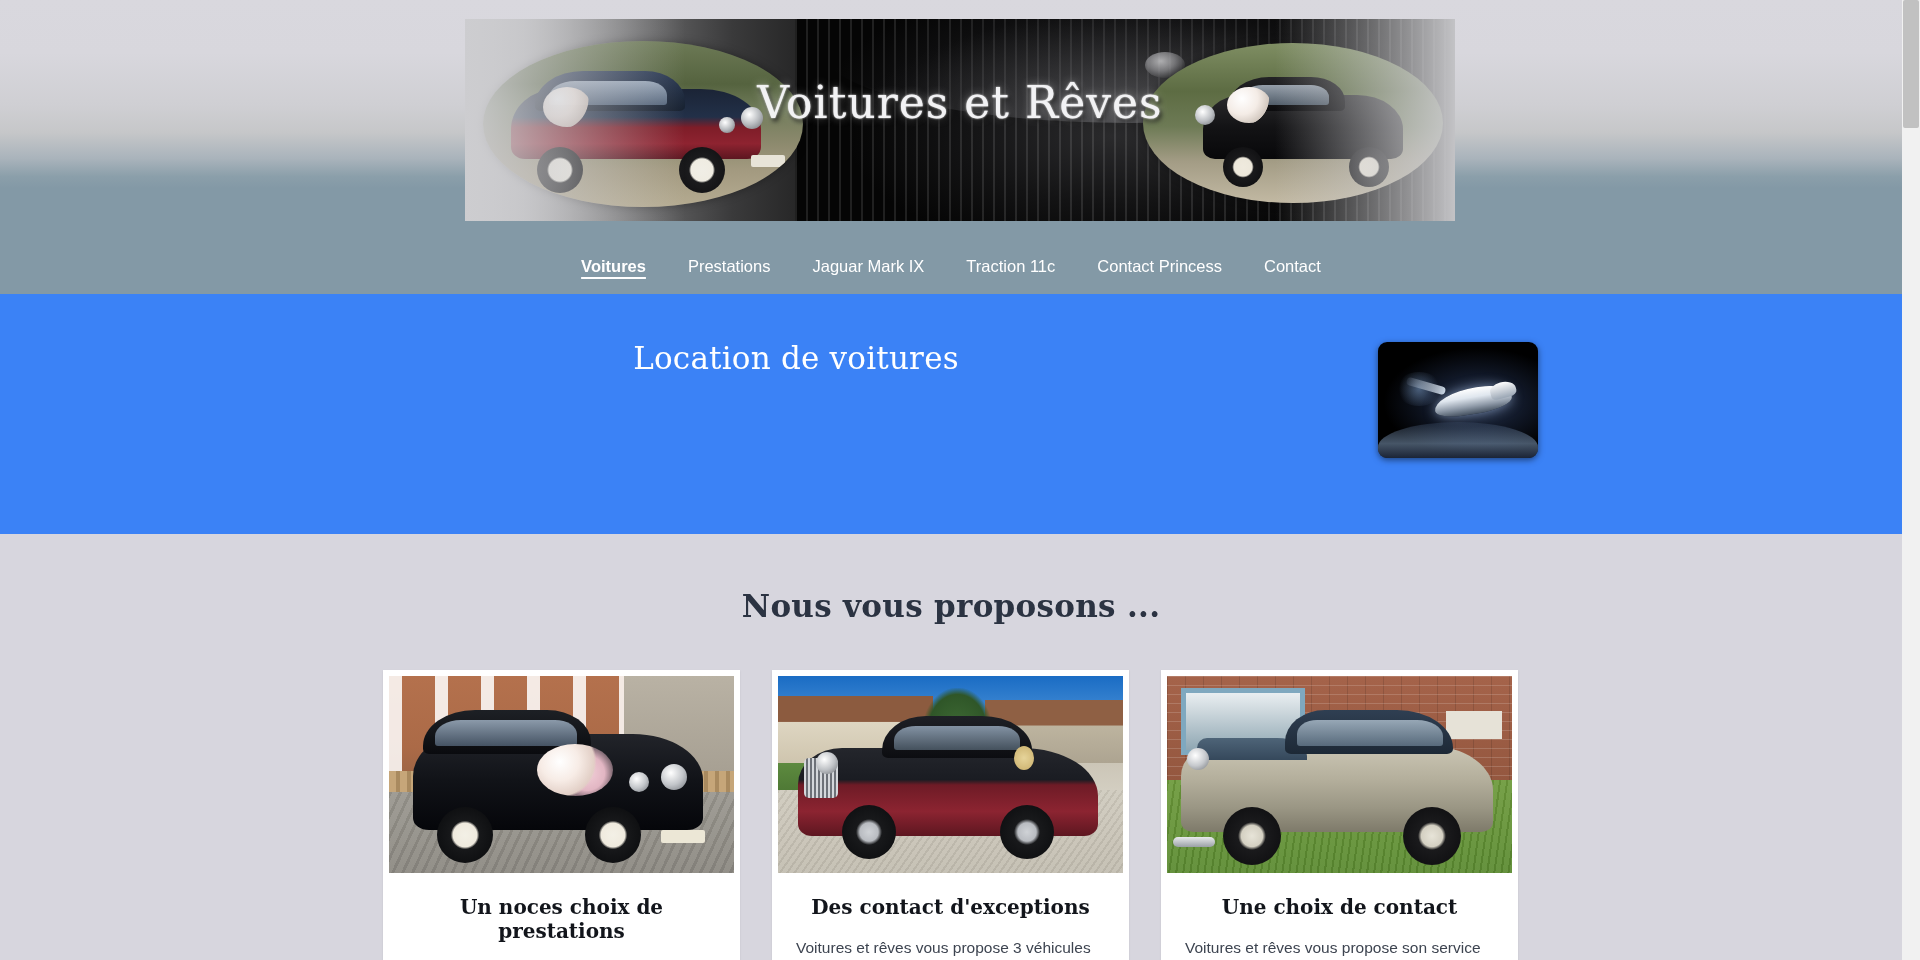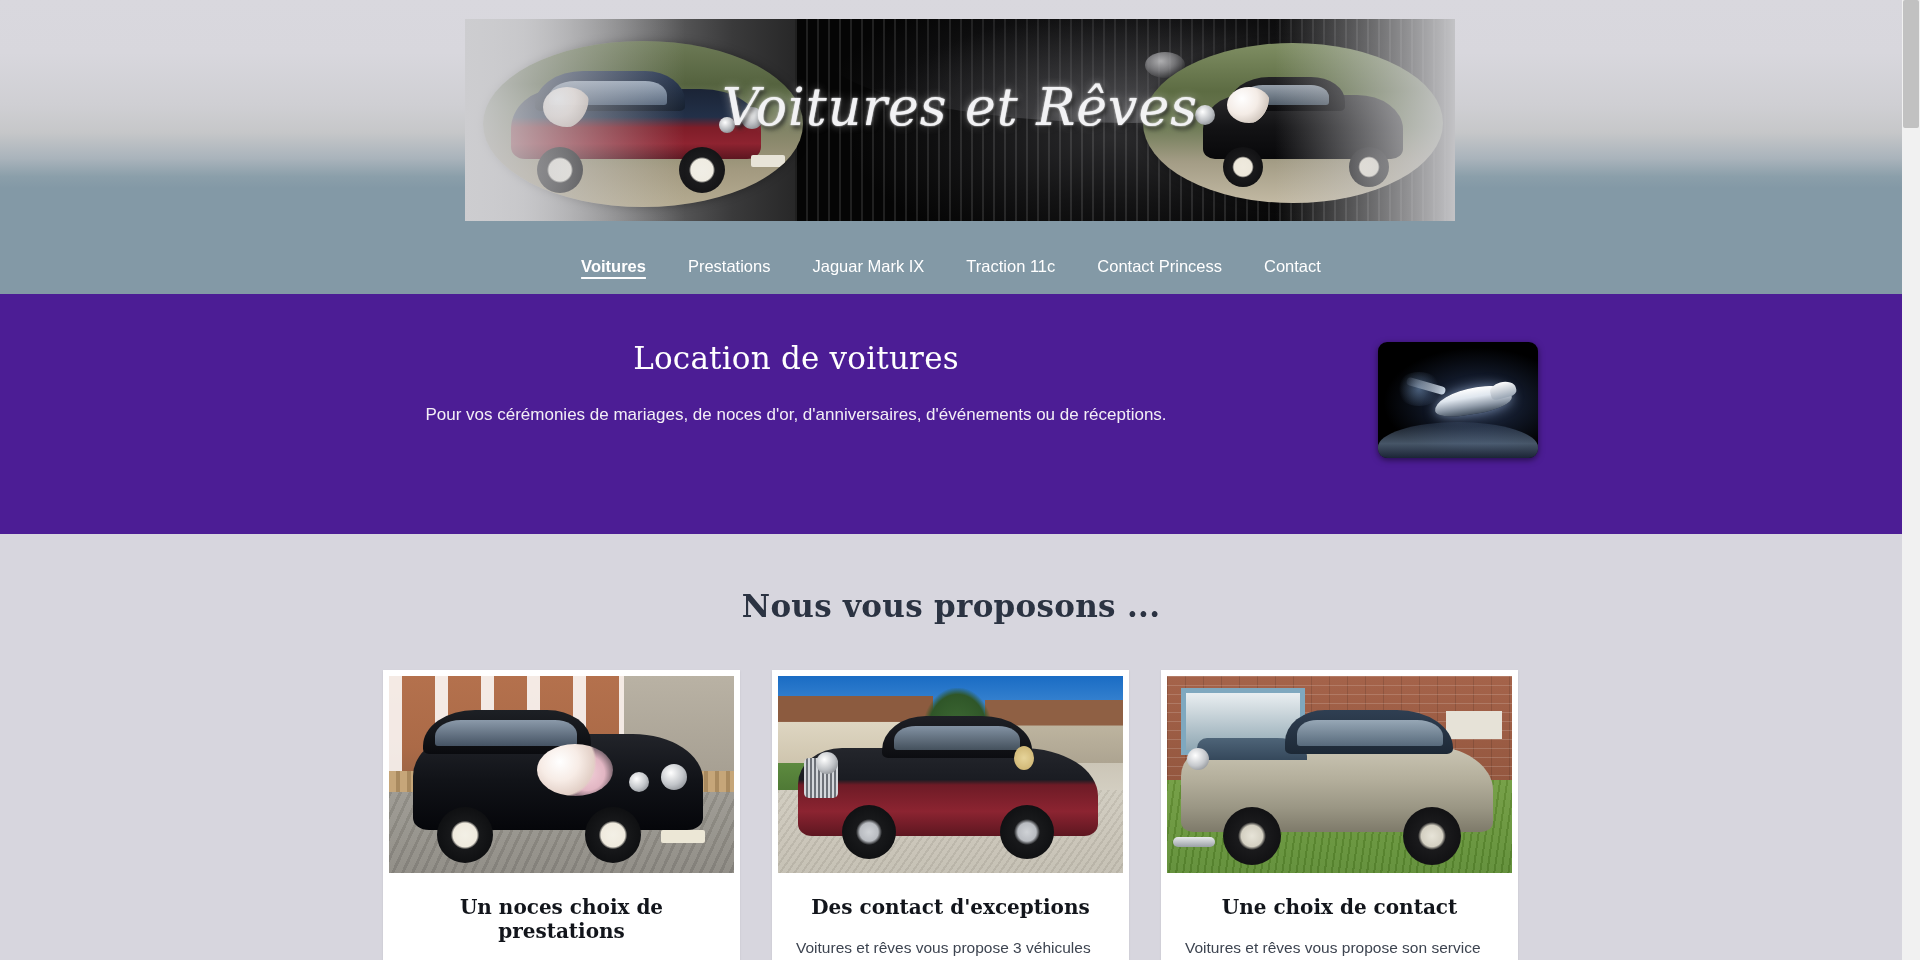--- a/index.html
+++ b/index.html
@@ -95,41 +95,41 @@
   .ovr-wheel { position:absolute; bottom:16px; width:40px; height:40px; border-radius:50%;
     background:radial-gradient(circle at 50% 50%, #efeade 0%, #ece7da 32%, #1a1a1c 38%, #0b0b0d 100%); }
   .ovr-wheel.w1 { left:80px; } .ovr-wheel.w2 { left:206px; }
   .ovr-lamp { position:absolute; left:52px; top:62px; width:20px; height:20px; border-radius:50%;
     background:radial-gradient(circle at 38% 34%, #fff, #bcbfc3 52%, #6c6f74 100%); }
   .ovr-flowers { position:absolute; left:84px; top:44px; width:44px; height:36px; border-radius:50%;
     background:radial-gradient(circle at 34% 32%, #ffffff 0%, #f4ece6 42%, #d2c8bf 70%, rgba(0,0,0,0) 72%); }
 
   .banner-title {
     position:absolute; left:0; right:0; top:58px; text-align:center;
-    font-family:"DejaVu Serif", serif; font-style:italic; font-size:52px;
+    font-family:"DejaVu Serif", serif; font-size:44px;
     color:#f2f2f4; letter-spacing:1px;
     text-shadow:0 0 2px rgba(255,255,255,.9), 0 0 10px rgba(255,255,255,.45), 2px 3px 5px rgba(0,0,0,.95);
     pointer-events:none;
   }
 
   
   .nav {
     position:absolute; left:0; bottom:0; width:100%; height:56px;
     display:flex; align-items:center; justify-content:center; gap:0;
   }
   .nav-item {
     color:#ffffff; font-size:16.5px; padding:0 21px; line-height:1.1;
     text-decoration:none; white-space:nowrap; cursor:pointer;
   }
   .nav-item.active { font-weight:bold; text-decoration:underline; text-underline-offset:5px; text-decoration-thickness:2px; }
 
   
   .hero {
     position:relative; width:100%; height:240px;
-    background:#4c1d95;
+    background:#3b82f6;
   }
   .hero-inner { position:relative; width:1130px; margin:0 auto; height:100%; }
   .hero-text { position:absolute; left:0; top:44px; width:820px; text-align:center; }
   .hero-title {
     font-family:"DejaVu Serif", serif; color:#ffffff; font-size:31px; line-height:1.32;
     letter-spacing:.2px; font-weight:400;
   }
   .hero-sub { margin-top:24px; color:#f3eef6; font-size:17px; line-height:1.4; }
   .hero-media {
     position:absolute; right:-22px; top:48px; width:160px; height:116px;
@@ -325,21 +325,20 @@
         <a class="nav-item">Contact</a>
       </nav>
     </header>
 
     <section class="hero">
       <div class="hero-inner">
         <div class="hero-text">
           <h1 class="hero-title">
             <span>Location de voitures</span><br>
           </h1>
-          <p class="hero-sub">Pour vos cérémonies de mariages, de noces d'or, d'anniversaires, d'événements ou de réceptions.</p>
         </div>
         <div class="hero-media">
           <div class="jag-glow"></div>
           <div class="jag-tail"></div>
           <div class="jag-orn"></div>
           <div class="jag-head"></div>
           <div class="jag-hood"></div>
         </div>
       </div>
     </section>

